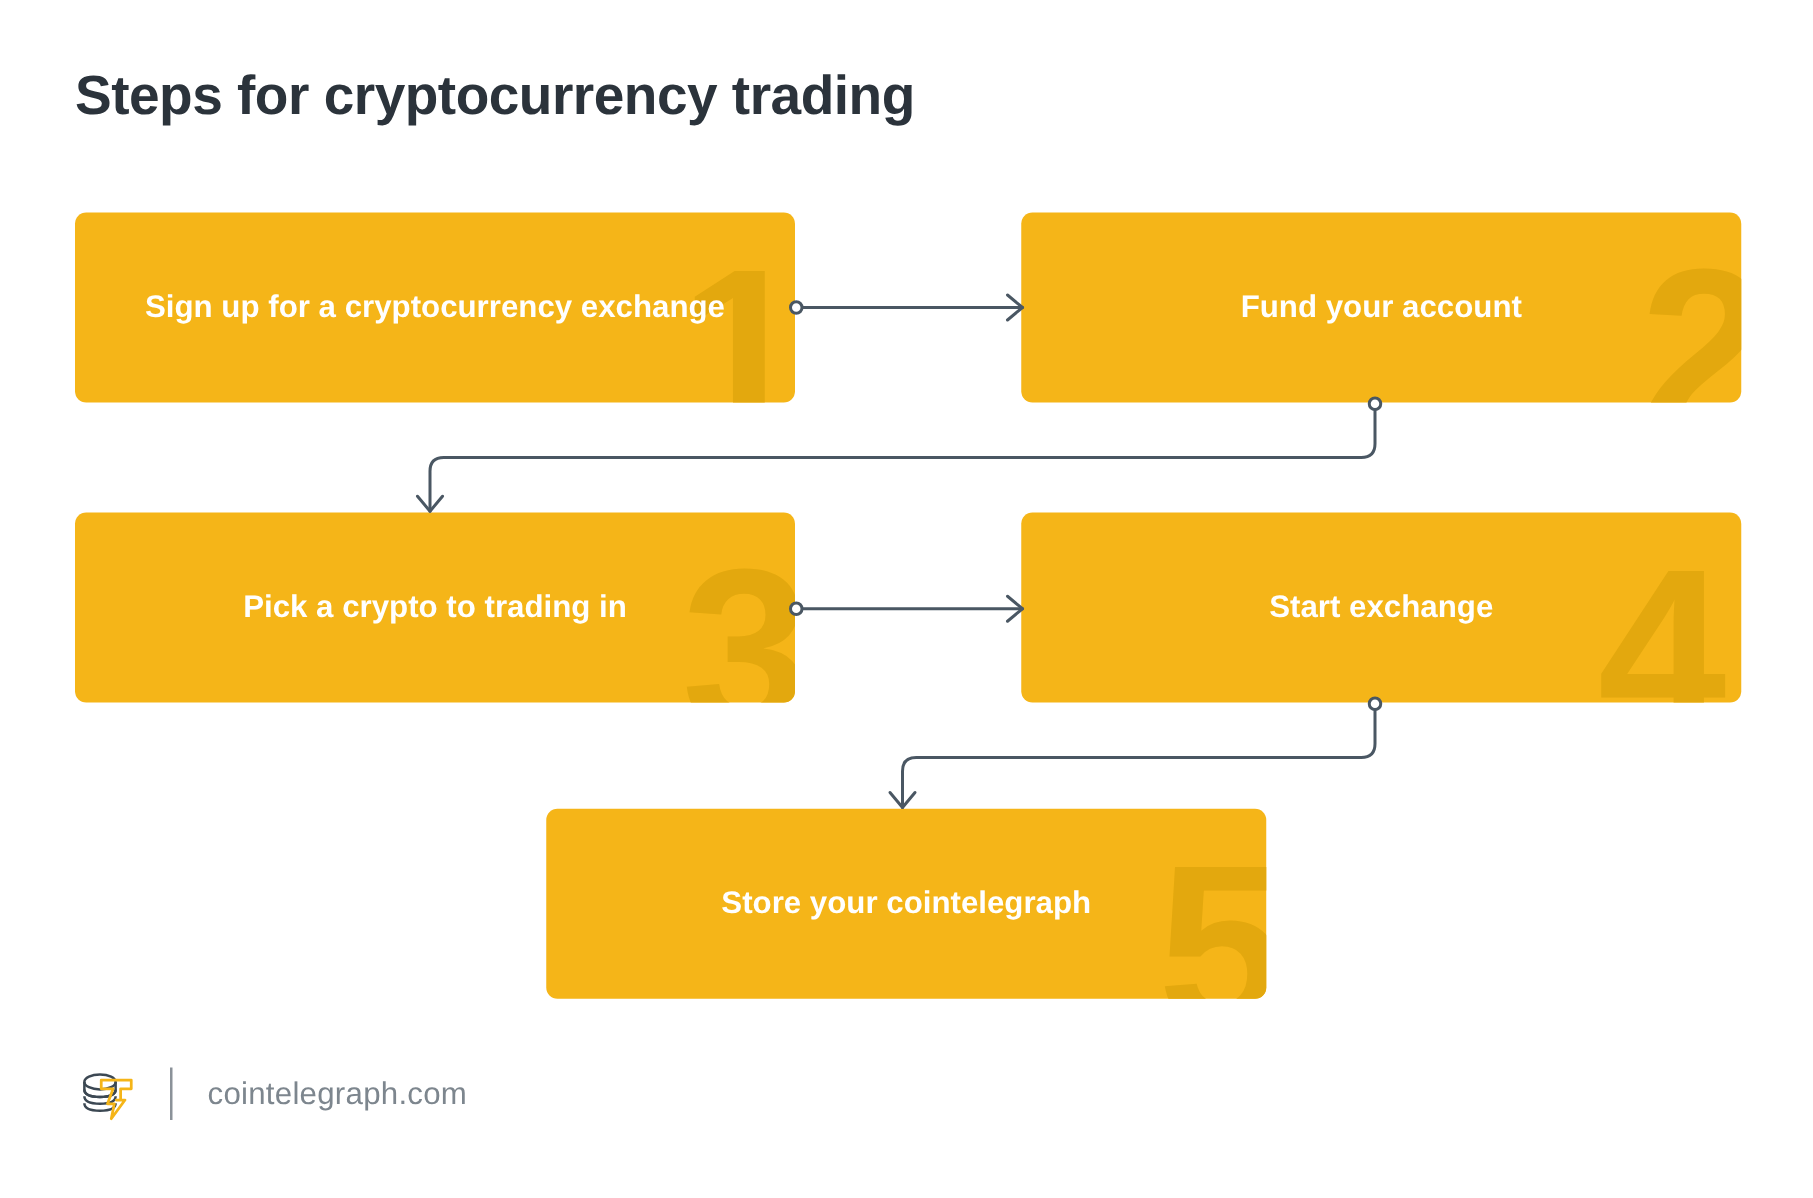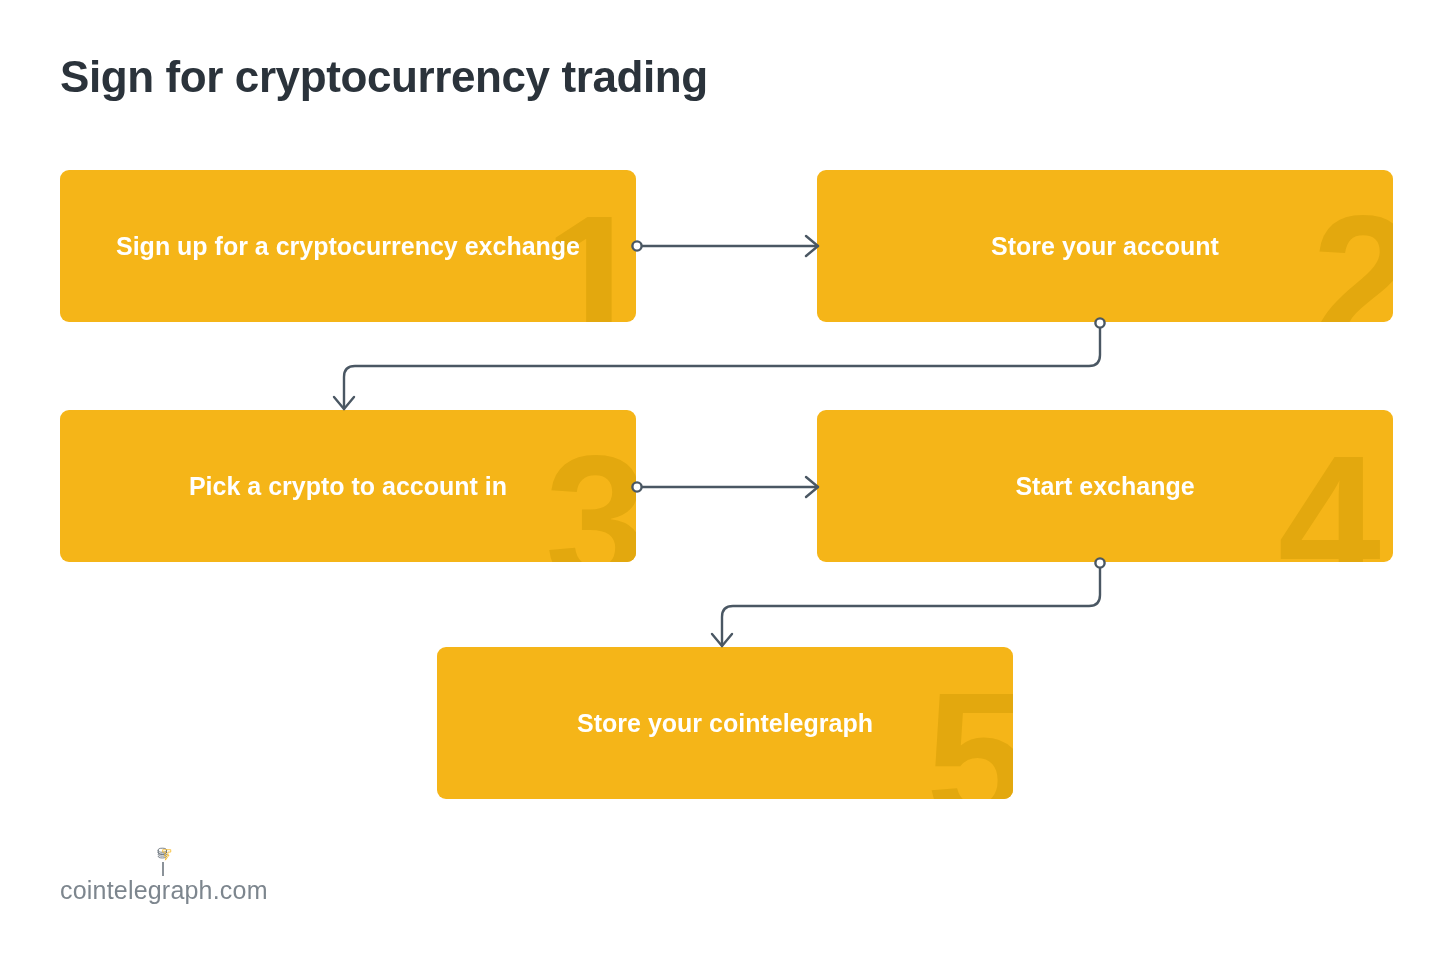--- a/index.html
+++ b/index.html
@@ -90,54 +90,53 @@
   }
 
   
   #footer-brand {
     position: absolute;
     left: 60px;
     top: 845px;
     display: flex;
     align-items: center;
     height: 60px;
-    flex-direction: column;
   }
   #brand-divider {
     width: 2px;
     height: 42px;
     background: #8b9299;
     margin: 0 28px 0 26px;
   }
   #brand-name {
     font-size: 25px;
     color: #7d868e;
     letter-spacing: 0.2px;
   }
 </style>
 </head>
 <body>
 
 <div id="infographic">
 
-  <div id="page-title">Sign for cryptocurrency trading</div>
+  <div id="page-title">Steps for cryptocurrency trading</div>
 
   <div class="step-box" id="step-box-1">
     <div class="step-number">1</div>
     <div class="step-label">Sign up for a cryptocurrency exchange</div>
   </div>
 
   <div class="step-box" id="step-box-2">
     <div class="step-number">2</div>
-    <div class="step-label">Store your account</div>
+    <div class="step-label">Fund your account</div>
   </div>
 
   <div class="step-box" id="step-box-3">
     <div class="step-number">3</div>
-    <div class="step-label">Pick a crypto to account in</div>
+    <div class="step-label">Pick a crypto to trading in</div>
   </div>
 
   <div class="step-box" id="step-box-4">
     <div class="step-number">4</div>
     <div class="step-label">Start exchange</div>
   </div>
 
   <div class="step-box" id="step-box-5">
     <div class="step-number">5</div>
     <div class="step-label">Store your cointelegraph</div>

